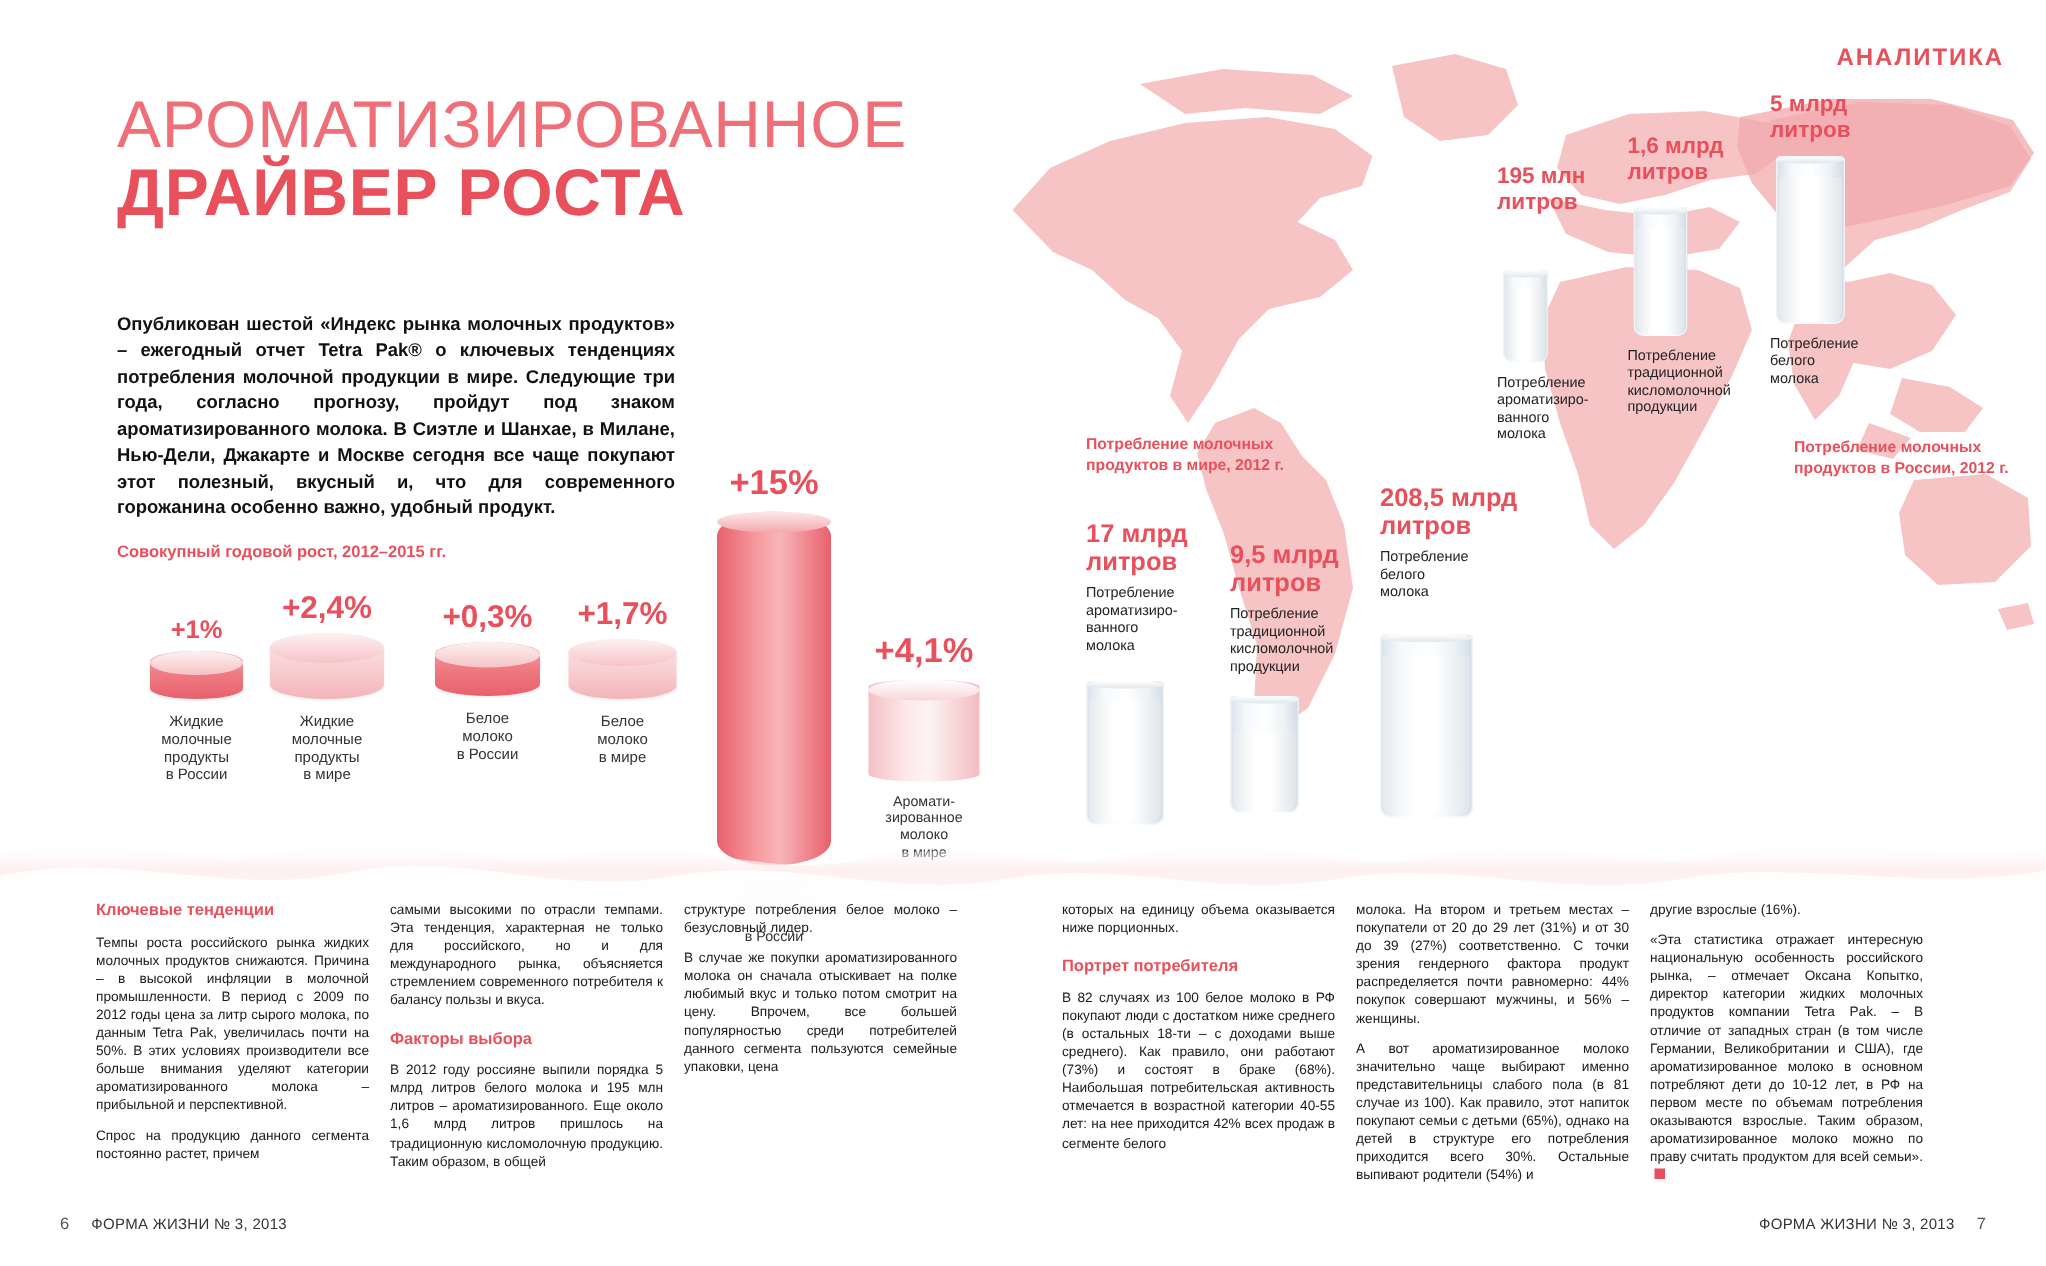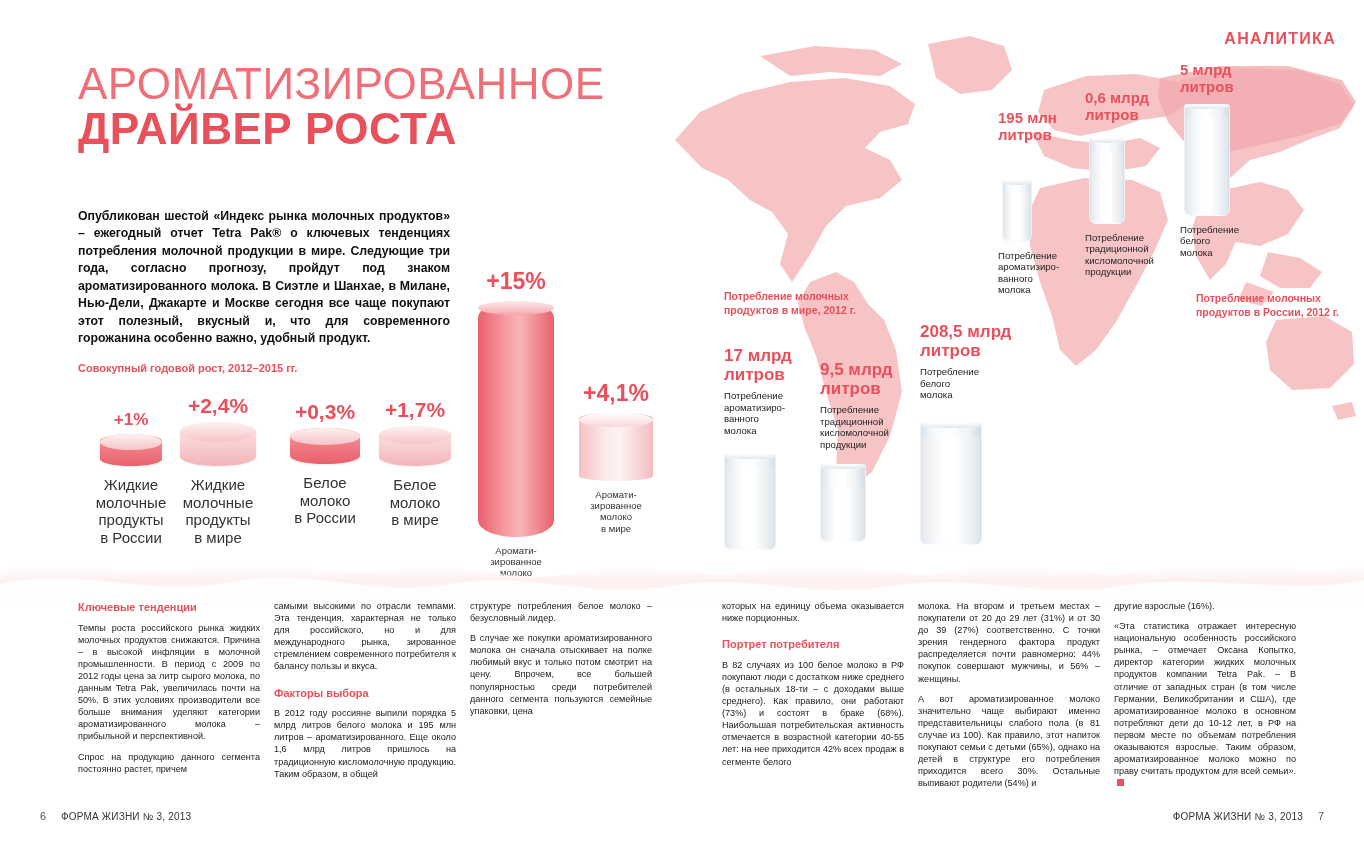--- a/index.html
+++ b/index.html
@@ -60,25 +60,25 @@
   }
   .disk.pale {
     background:linear-gradient(180deg,#fde7e8 0%,#f8cdd0 55%,#f2b4b9 100%);
   }
   .disk .lid {
     position:absolute; left:0; right:0; top:0;
     border-radius:50%;
     background:linear-gradient(180deg,#fdf2f2 0%,#f6c3c6 100%);
   }
   .disk-cap {
-    font-size:15px; line-height:1.18; color:#333; margin-top:8px; white-space:pre-line;
-  }
-
-  
-  .cyl-item { position:absolute; text-align:center; }
+    font-size:10px; line-height:1.18; color:#333; margin-top:8px; white-space:pre-line;
+  }
+
+  
+  .cyl-item { position:absolute; text-align:center;margin-top:40px; }
   .cyl-pct { font-size:23px; font-weight:bold; color:#e8505b; }
   .cyl {
     position:relative; margin:6px auto 0; border-radius:50%/7%;
     background:linear-gradient(90deg,#e8606c 0%,#f69aa0 35%,#f8b5b9 55%,#e8606c 100%);
   }
   .cyl .lid {
     position:absolute; left:0; right:0; top:0; height:14px;
     border-radius:50%;
     background:linear-gradient(180deg,#fdeaea 0%,#f3a8ad 100%);
   }
@@ -115,21 +115,21 @@
     border-radius:50%;
     background:linear-gradient(180deg,#ffffff,#dfe7ec);
   }
 
   .map-caption { position:absolute; font-size:10.5px; font-weight:bold; color:#e8505b; line-height:1.3; white-space:pre-line; }
 
   
   .splash { position:absolute; left:0; top:540px; width:1364px; height:78px; }
 
   
-  .columns { position:absolute; left:78px; top:600px; width:1216px; height:190px; }
+  .columns { position:absolute; left:64px; top:600px; width:1216px; height:190px; }
   .col { position:absolute; top:0; width:182px; font-size:9.1px; line-height:1.33; color:#1a1a1a; text-align:justify; }
   .col h4 { font-size:11px; color:#e8505b; margin:0 0 7px 0; font-weight:bold; }
   .col h4.mt { margin-top:13px; }
   .col p { margin:0 0 8px 0; }
   .col p:last-child { margin-bottom:0; }
   .endmark { display:inline-block; width:7px; height:7px; background:#e8505b; margin-left:3px; vertical-align:baseline; }
 
   
   .footer-left, .footer-right {
     position:absolute; bottom:22px; font-size:10px; color:#333;
@@ -274,21 +274,21 @@
       <div class="milk" style="height:48px;"></div>
         <div class="rim"></div>
     </div>
     <div class="glass-cap" style="margin-top:8px;">Потребление
 ароматизиро-
 ванного
 молока</div>
   </div>
 
   <div class="glass-item" style="left:1085px; top:90px; width:88px;">
-    <div class="glass-num" style="margin-bottom:14px;">0,6 млрд
+    <div class="glass-num" style="margin-bottom:14px;">1,6 млрд
 литров</div>
     <div class="glass" style="width:36px;height:86px;margin-left:4px;">
       <div class="milk" style="height:70px;"></div>
         <div class="rim"></div>
     </div>
     <div class="glass-cap" style="margin-top:8px;">Потребление
 традиционной
 кисломолочной
 продукции</div>
   </div>
@@ -364,21 +364,21 @@
 
   <div class="columns">
 
     <div class="col" style="left:0px;">
       <h4>Ключевые тенденции</h4>
       <p>Темпы роста российского рынка жидких молочных продуктов снижаются. Причина – в высокой инфляции в молочной промышленности. В период с 2009 по 2012 годы цена за литр сырого молока, по данным Tetra Pak, увеличилась почти на 50%. В этих условиях производители все больше внимания уделяют категории ароматизированного молока – прибыльной и перспективной.</p>
       <p>Спрос на продукцию данного сегмента постоянно растет, причем</p>
     </div>
 
     <div class="col" style="left:196px;">
-      <p>самыми высокими по отрасли темпами. Эта тенденция, характерная не только для российского, но и для международного рынка, зированное стремлением современного потребителя к балансу пользы и вкуса.</p>
+      <p>самыми высокими по отрасли темпами. Эта тенденция, характерная не только для российского, но и для международного рынка, объясняется стремлением современного потребителя к балансу пользы и вкуса.</p>
       <h4 class="mt">Факторы выбора</h4>
       <p>В 2012 году россияне выпили порядка 5 млрд литров белого молока и 195 млн литров – ароматизированного. Еще около 1,6 млрд литров пришлось на традиционную кисломолочную продукцию. Таким образом, в общей</p>
     </div>
 
     <div class="col" style="left:392px;">
       <p>структуре потребления белое молоко – безусловный лидер.</p>
       <p>В случае же покупки ароматизированного молока он сначала отыскивает на полке любимый вкус и только потом смотрит на цену. Впрочем, все большей популярностью среди потребителей данного сегмента пользуются семейные упаковки, цена</p>
     </div>
 
     <div class="col" style="left:644px;">

